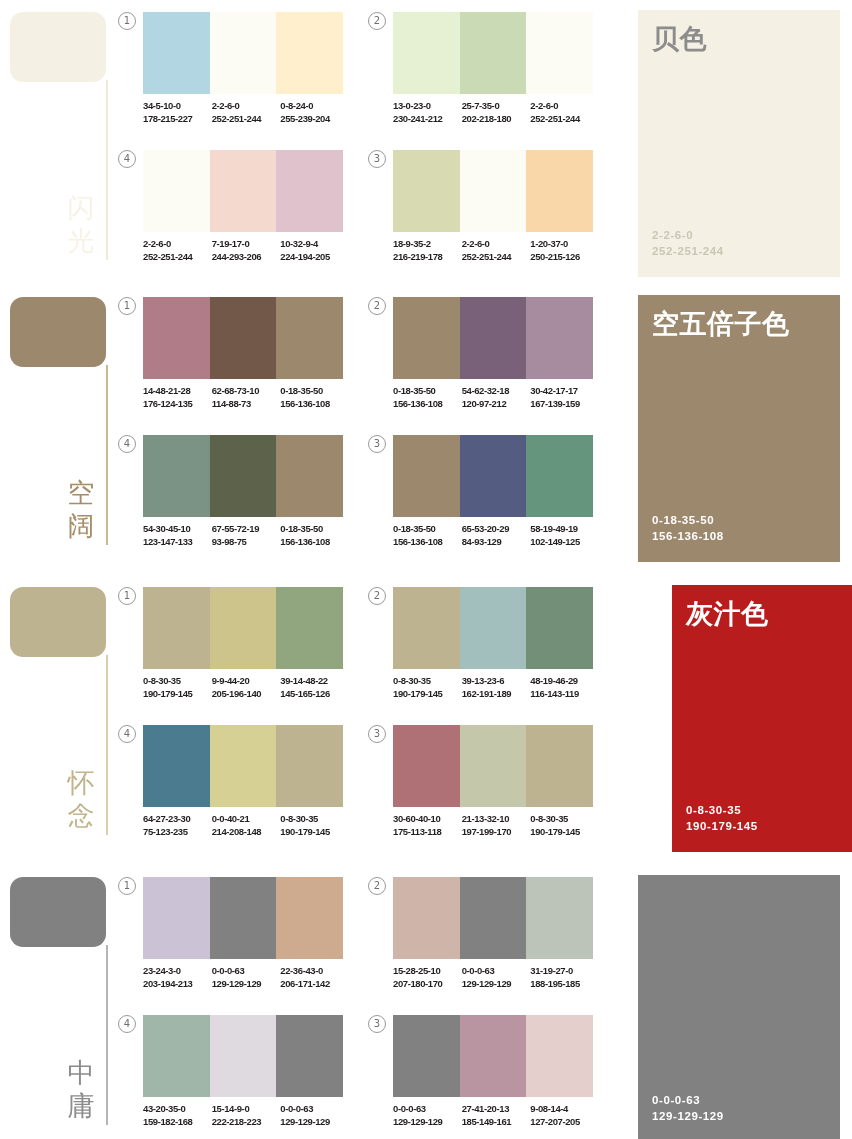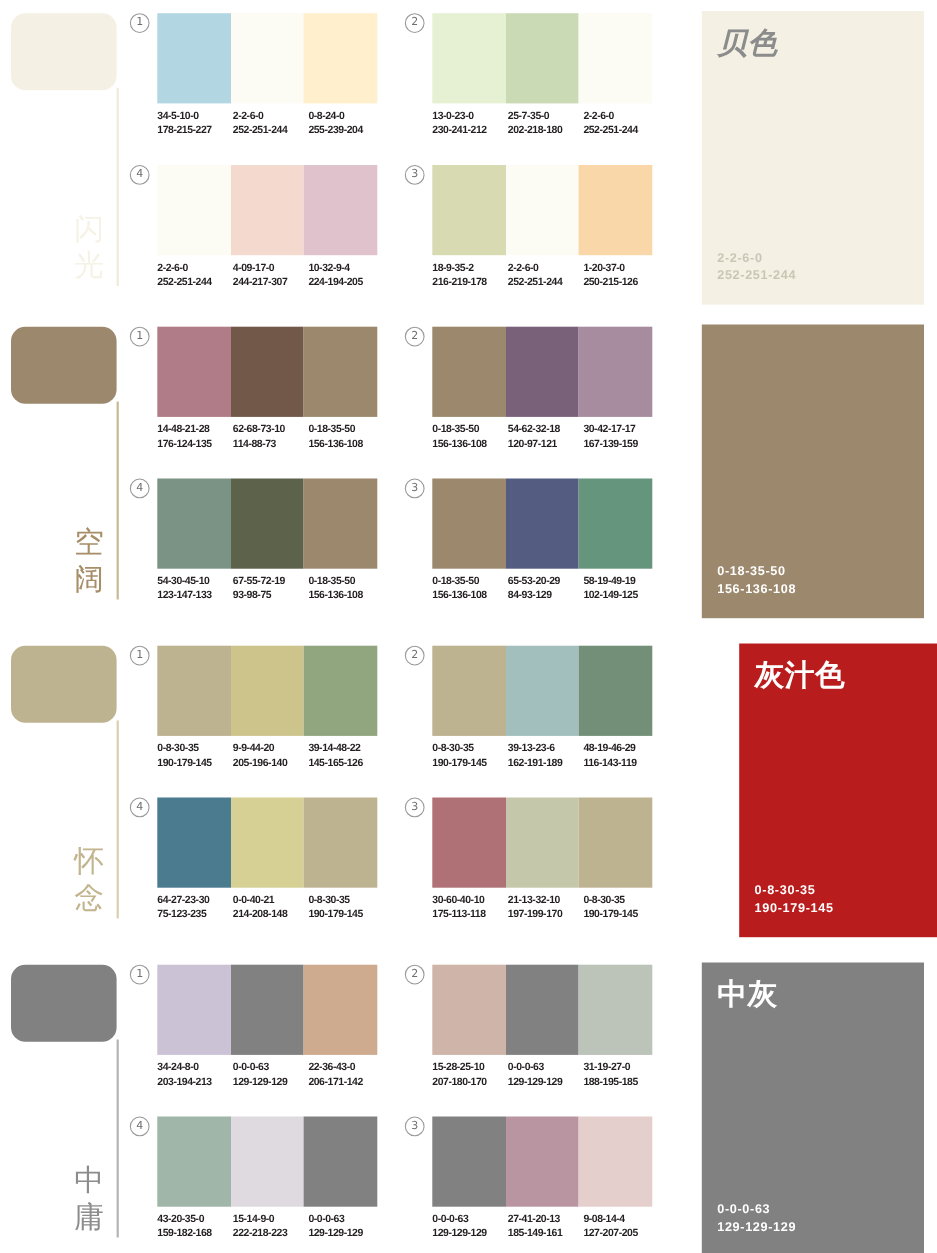--- a/index.html
+++ b/index.html
@@ -213,22 +213,22 @@
           <div class="swatch" title="2-2-6-0 / 252-251-244" style="background: rgb(252, 251, 244);"></div>
           <div class="swatch" title="4-19-17-0 / 244-217-206" style="background: rgb(244, 217, 206);"></div>
           <div class="swatch" title="10-27-9-4 / 224-194-205" style="background: rgb(224, 194, 205);"></div>
         </div>
         <div class="codes">
           <div class="codecell">
             <div>2-2-6-0</div>
             <div>252-251-244</div>
           </div>
           <div class="codecell">
-            <div>4-09-17-0</div>
-            <div>244-217-307</div>
+            <div>7-19-17-0</div>
+            <div>244-293-206</div>
           </div>
           <div class="codecell">
             <div>10-32-9-4</div>
             <div>224-194-205</div>
           </div>
         </div>
       </div>
       <div class="group c1 r1">
         <div class="gnum">3</div>
         <div class="swatches">
@@ -245,21 +245,21 @@
             <div>2-2-6-0</div>
             <div>252-251-244</div>
           </div>
           <div class="codecell">
             <div>1-20-37-0</div>
             <div>250-215-126</div>
           </div>
         </div>
       </div>
       <div class="panel" style="background: rgb(244, 241, 228);">
-        <div class="panel-title" style="color: rgb(140, 140, 140); font-style: italic;">贝色</div>
+        <div class="panel-title" style="color: rgb(140, 140, 140);">贝色</div>
         <div class="panel-codes" style="color: rgb(201, 198, 180);">
           <div>2-2-6-0</div>
           <div>252-251-244</div>
         </div>
       </div>
     </div>
     <div class="section s1">
       <div class="keychip" style="background: rgb(156, 136, 108);"></div>
       <div class="keystem" style="background: rgb(201, 184, 148);"></div>
       <div class="vlabel" style="color: rgb(167, 142, 105);">
@@ -295,21 +295,21 @@
           <div class="swatch" title="54-62-32-18 / 120-97-121" style="background: rgb(120, 97, 121);"></div>
           <div class="swatch" title="30-42-17-17 / 167-139-159" style="background: rgb(167, 139, 159);"></div>
         </div>
         <div class="codes">
           <div class="codecell">
             <div>0-18-35-50</div>
             <div>156-136-108</div>
           </div>
           <div class="codecell">
             <div>54-62-32-18</div>
-            <div>120-97-121</div>
+            <div>120-97-212</div>
           </div>
           <div class="codecell">
             <div>30-42-17-17</div>
             <div>167-139-159</div>
           </div>
         </div>
       </div>
       <div class="group c0 r1">
         <div class="gnum">4</div>
         <div class="swatches">
@@ -348,20 +348,21 @@
             <div>65-53-20-29</div>
             <div>84-93-129</div>
           </div>
           <div class="codecell">
             <div>58-19-49-19</div>
             <div>102-149-125</div>
           </div>
         </div>
       </div>
       <div class="panel" style="background: rgb(156, 136, 108);">
+        <div class="panel-title" style="color: rgb(255, 255, 255);">空五倍子色</div>
         <div class="panel-codes" style="color: rgb(255, 255, 255);">
           <div>0-18-35-50</div>
           <div>156-136-108</div>
         </div>
       </div>
     </div>
     <div class="section s2">
       <div class="keychip" style="background: rgb(190, 179, 145);"></div>
       <div class="keystem" style="background: rgb(217, 207, 174);"></div>
       <div class="vlabel" style="color: rgb(194, 180, 141);">
@@ -473,21 +474,21 @@
       </div>
       <div class="group c0 r0">
         <div class="gnum">1</div>
         <div class="swatches">
           <div class="swatch" title="23-24-8-0 / 203-194-213" style="background: rgb(203, 194, 213);"></div>
           <div class="swatch" title="0-0-0-63 / 129-129-129" style="background: rgb(129, 129, 129);"></div>
           <div class="swatch" title="22-36-43-0 / 206-171-142" style="background: rgb(206, 171, 142);"></div>
         </div>
         <div class="codes">
           <div class="codecell">
-            <div>34-24-8-0</div>
+            <div>23-24-3-0</div>
             <div>203-194-213</div>
           </div>
           <div class="codecell">
             <div>0-0-0-63</div>
             <div>129-129-129</div>
           </div>
           <div class="codecell">
             <div>22-36-43-0</div>
             <div>206-171-142</div>
           </div>
@@ -553,20 +554,19 @@
             <div>27-41-20-13</div>
             <div>185-149-161</div>
           </div>
           <div class="codecell">
             <div>9-08-14-4</div>
             <div>127-207-205</div>
           </div>
         </div>
       </div>
       <div class="panel" style="background: rgb(129, 129, 129);">
-        <div class="panel-title" style="color: rgb(255, 255, 255);">中灰</div>
         <div class="panel-codes" style="color: rgb(255, 255, 255);">
           <div>0-0-0-63</div>
           <div>129-129-129</div>
         </div>
       </div>
     </div>
   </div>
 
 </body></html>

